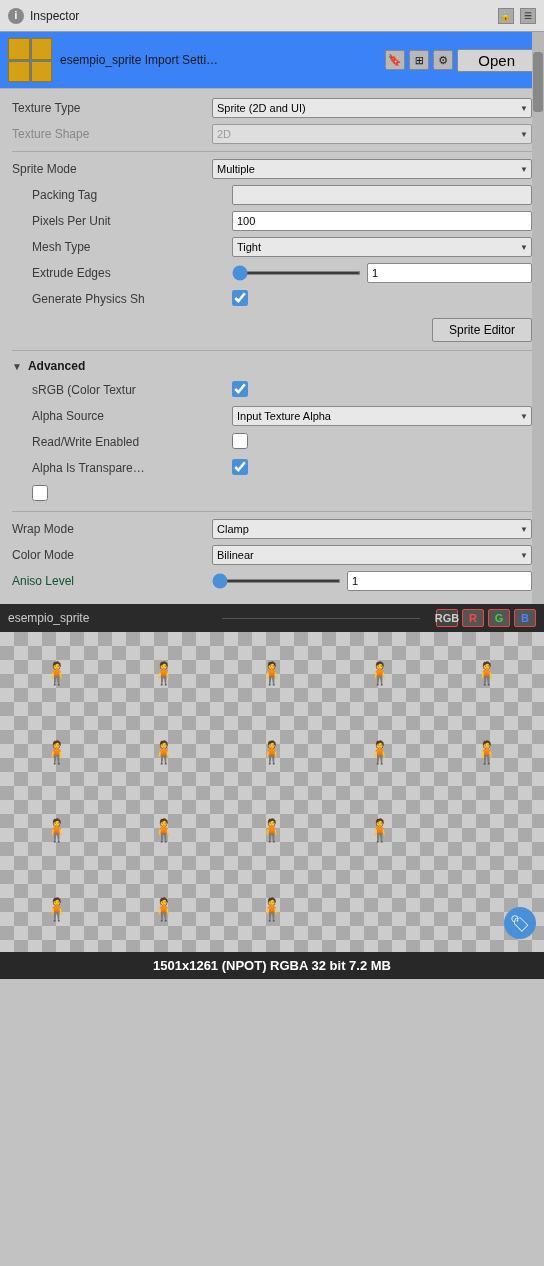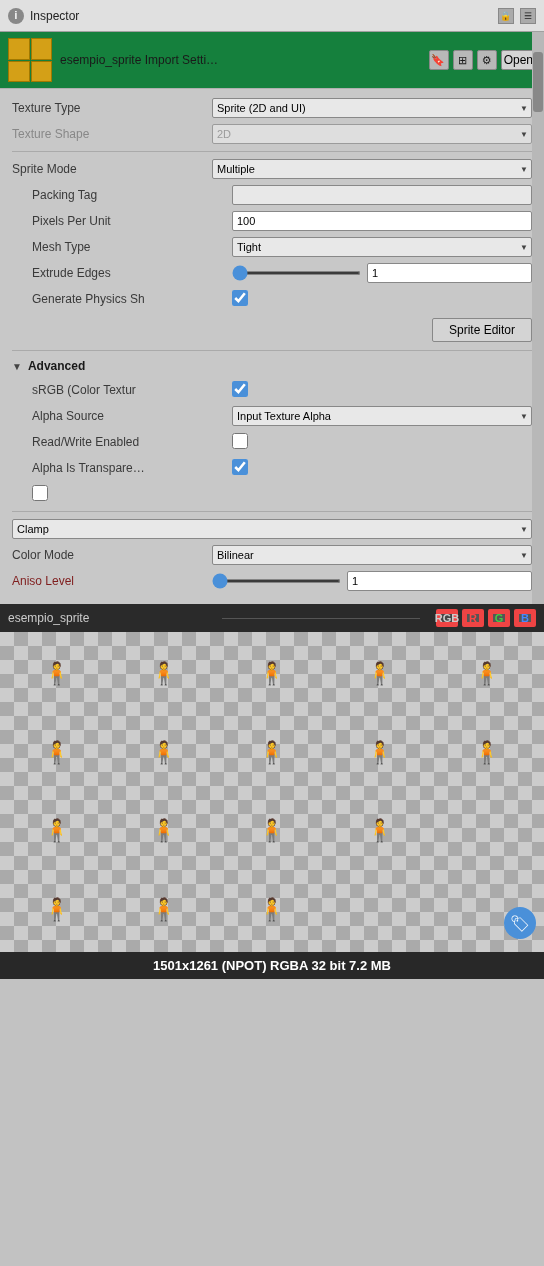--- a/index.html
+++ b/index.html
@@ -49,21 +49,21 @@
     
     .inspector-panel {
       background: #c8c8c8;
       padding: 0;
       display: flex;
       flex-direction: column;
     }
 
     
     .asset-header {
-      background: #15803d;
+      background: #3b82f6;
       padding: 6px 8px;
       display: flex;
       align-items: center;
       gap: 8px;
       border-bottom: 1px solid #b0b0b0;
     }
     .asset-icon-grid {
       width: 44px; height: 44px;
       display: grid; grid-template-columns: 1fr 1fr; grid-template-rows: 1fr 1fr;
       gap: 1px;
@@ -84,22 +84,22 @@
       width: 20px; height: 20px;
       background: #b8b8b8;
       border: 1px solid #888;
       display: flex; align-items: center; justify-content: center;
       font-size: 11px; cursor: pointer;
       border-radius: 2px;
     }
     .open-btn {
       background: #d4d4d4;
       border: 1px solid #888;
-      padding: 2px 2px;
-      font-size: 12px;
+      padding: 2px 20px;
+      font-size: 15px;
       cursor: pointer;
       border-radius: 2px;
     }
 
     
     .settings-area {
       background: #c8c8c8;
       padding: 8px 12px;
     }
 
@@ -241,21 +241,21 @@
       color: #ccc;
       font-size: 12px;
       flex: 1;
     }
     .preview-channels {
       display: flex; gap: 4px;
     }
     .channel-btn {
       width: 22px; height: 18px;
       background: #555;
-      border: 5px solid #ef4444;
+      border: 1px solid #ef4444;
       color: #ccc;
       font-size: 11px;
       font-weight: bold;
       display: flex; align-items: center; justify-content: center;
       cursor: pointer;
       border-radius: 2px;
     }
     .channel-btn.rgb { background: #444; }
     .channel-btn.r { color: #ff4444; }
     .channel-btn.g { color: #44cc44; }
@@ -486,40 +486,41 @@
 
     <div class="form-row indented">
       <div class="form-control">
         <input type="checkbox" style="">
       </div>
     </div>
 
     <div class="divider"></div>
 
     <div class="form-row">
+      <span class="form-label">Wrap Mode</span>
       <div class="form-control select-wrapper">
         <select>
           <option>Clamp</option>
         </select>
         <span class="select-arrow">▼</span>
       </div>
     </div>
 
     <div class="form-row">
       <span class="form-label">Color Mode</span>
       <div class="form-control select-wrapper">
         <select>
           <option>Bilinear</option>
         </select>
         <span class="select-arrow">▼</span>
       </div>
     </div>
 
     <div class="form-row">
-      <span class="form-label disabled" style="color:#7f1d1d;">Aniso Level</span>
+      <span class="form-label disabled" style="color:#14532d;">Aniso Level</span>
       <div class="form-control slider-row">
         <input type="range" min="0" max="16" value="0" style="">
         <input type="number" class="slider-value" value="1" style="">
       </div>
     </div>
 
   </div>
 
   <div class="scrollbar">
     <div class="scrollbar-thumb"></div>

